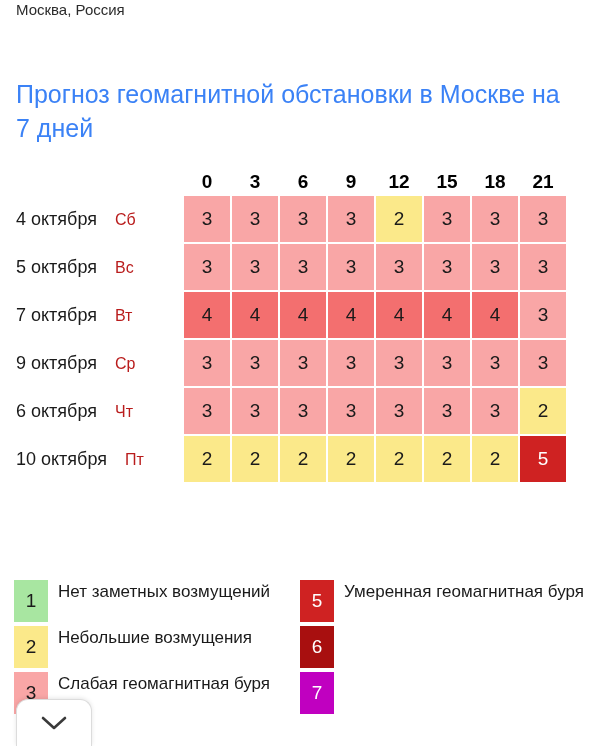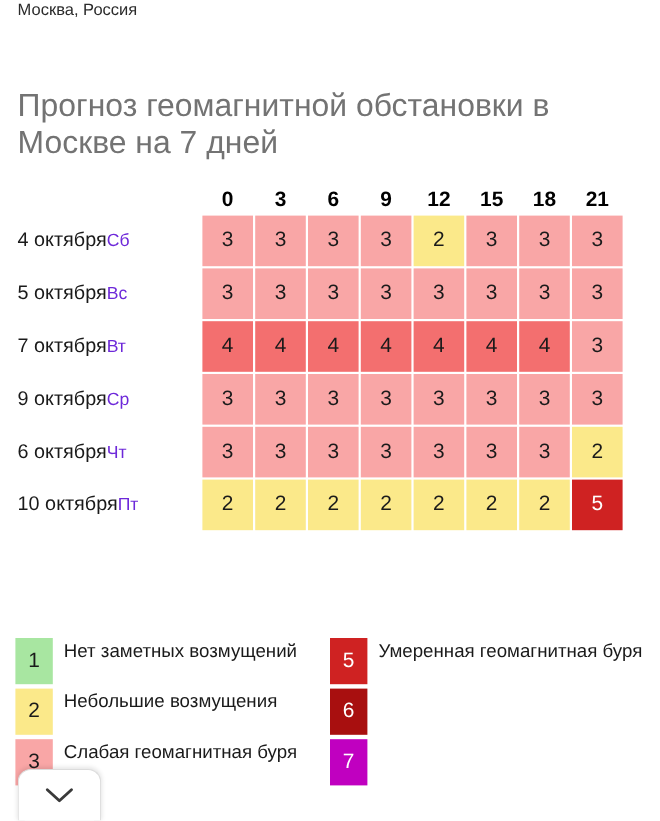--- a/index.html
+++ b/index.html
@@ -21,23 +21,23 @@
     top: 0px;
     font-size: 15px;
     color: #2b2b2b;
     line-height: 20px;
   }
   .page-title {
     position: absolute;
     left: 16px;
     top: 60px;
     width: 560px;
-    font-size: 29px;
+    font-size: 25px;
     line-height: 34px;
-    color: #737373;
+    color: #3b82f6;
     font-weight: 400;
   }
   
   .table-wrap {
     position: absolute;
     left: 14px;
     top: 168px;
   }
   table.kp {
     border-collapse: separate;
@@ -63,22 +63,22 @@
     padding: 0 6px 0 0;
     vertical-align: middle;
     white-space: normal;
   }
   td.daycell .dnum {
     font-size: 18px;
     color: #1a1a1a;
   }
   td.daycell .dow {
     font-size: 16px;
-    color: #6d28d9;
-    margin-left: 0;
+    color: #b91c1c;
+    margin-left: 18px;
   }
   td.kpcell {
     width: 46px;
     height: 46px;
     text-align: center;
     vertical-align: middle;
     font-size: 19px;
     color: #1a1a1a;
     padding: 0;
   }

